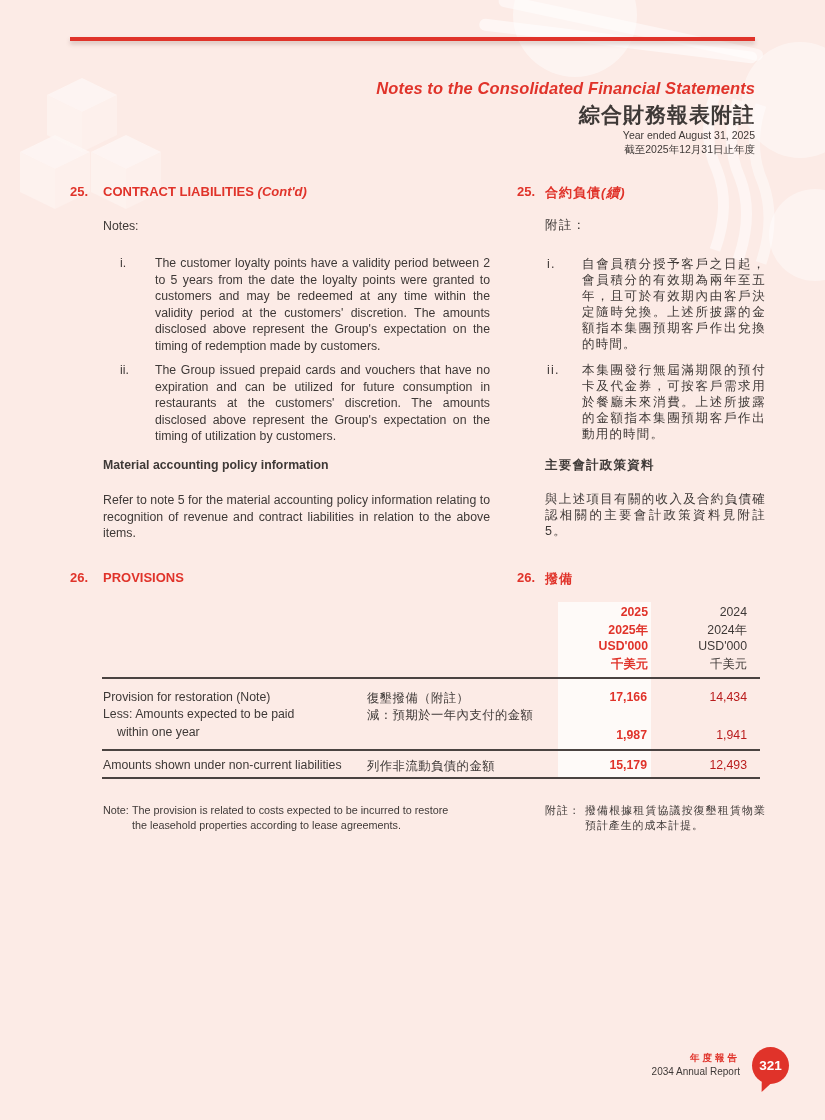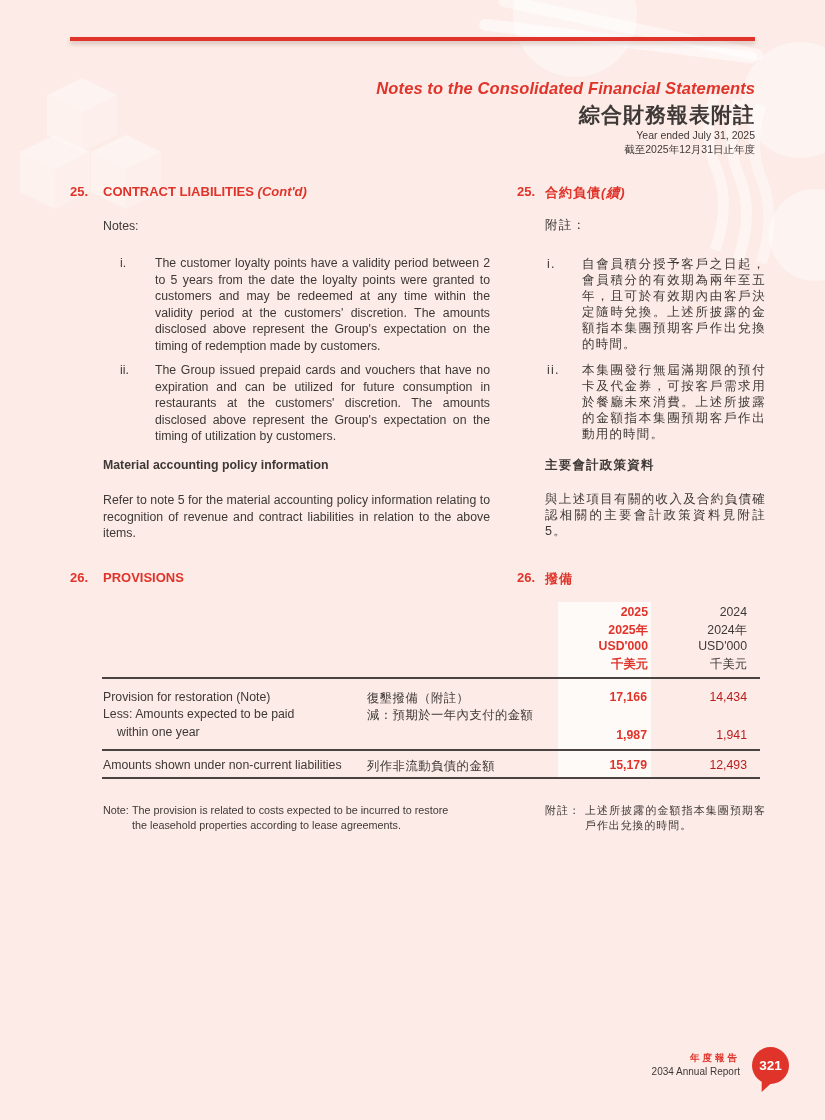--- a/index.html
+++ b/index.html
@@ -72,21 +72,21 @@
         <polygon points="91,152 126,169 126,209 91,192" opacity="0.55"></polygon>
         <polygon points="161,152 126,169 126,209 161,192" opacity="0.4"></polygon>
       </g>
     </g>
   </svg>
 
   <div class="abs top-rule"></div>
 
   <div class="abs hdr hdr-title-en">Notes to the Consolidated Financial Statements</div>
   <div class="abs hdr hdr-title-zh">綜合財務報表附註</div>
-  <div class="abs hdr hdr-date-en">Year ended July 31, 2025</div>
+  <div class="abs hdr hdr-date-en">Year ended August 31, 2025</div>
   <div class="abs hdr hdr-date-zh">截至2025年12月31日止年度</div>
 
   <div class="abs sec-num" style="left:70px; top:184px;">25.</div>
   <div class="abs sec-title" style="left:103px; top:184px;"><span>CONTRACT LIABILITIES </span><i>(Cont'd)</i></div>
   <div class="abs sec-num" style="left:517px; top:184px;">25.</div>
   <div class="abs sec-title" style="left:545px; top:184px; letter-spacing:1px;"><span>合約負債</span><i>(續)</i></div>
 
   <div class="abs en-body" style="left:103px; top:218px;">Notes:</div>
   <div class="abs zh-body" style="left:545px; top:218px;">附註：</div>
 
@@ -140,21 +140,21 @@
   <div class="abs t-label" style="left:103px; top:758px;">Amounts shown under non-current liabilities</div>
   <div class="abs t-zh" style="left:367px; top:758px;">列作非流動負債的金額</div>
   <div class="abs t-val25" style="left:557px; top:758px;">15,179</div>
   <div class="abs t-val24" style="left:657px; top:758px;">12,493</div>
 
   <div class="abs rule" style="top:777px;"></div>
 
   <div class="abs note-txt" style="left:103px; top:803px;">Note:</div>
   <div class="abs note-txt" style="left:132px; top:803px; width:332px;">The provision is related to costs expected to be incurred to restore the leasehold properties according to lease agreements.</div>
   <div class="abs note-zh" style="left:545px; top:803px;">附註：</div>
-  <div class="abs note-zh" style="left:585px; top:803px; width:181px;">上述所披露的金額指本集團預期客戶作出兌換的時間。</div>
+  <div class="abs note-zh" style="left:585px; top:803px; width:181px;">撥備根據租賃協議按復墾租賃物業預計產生的成本計提。</div>
 
   <div class="abs foot-zh">年度報告</div>
   <div class="abs foot-en">2034  Annual Report</div>
   <div class="abs badge">
     <div class="badge-tail"></div>
     <div class="badge-circle">321</div>
   </div>
 
 </div>
 

